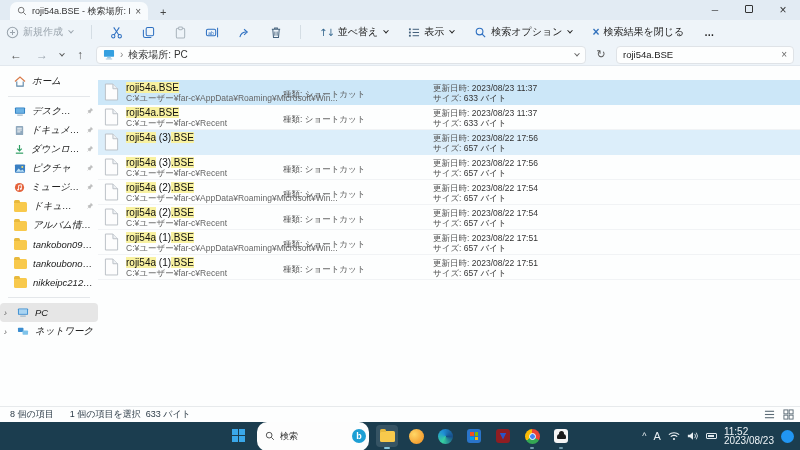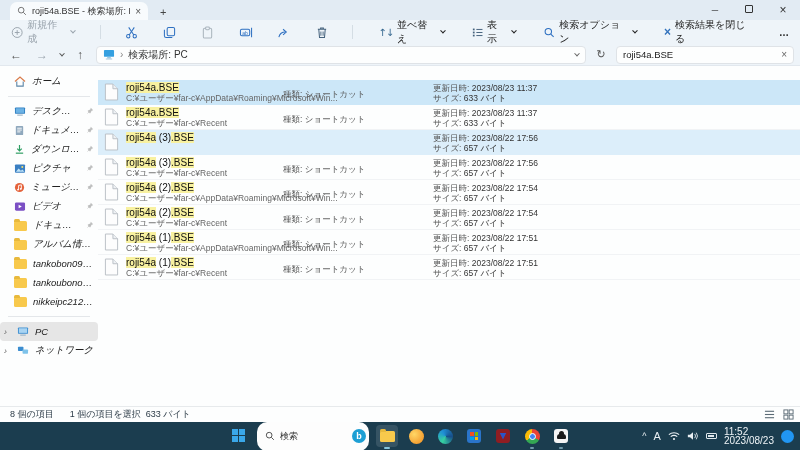--- a/index.html
+++ b/index.html
@@ -13,21 +13,21 @@
   .titlebar { height:20px; background:#e2ebf3; display:flex; align-items:flex-end; flex:none; position:relative; }
   .tab { height:18px; width:138px; background:#f8fbfd; border-radius:7px 7px 0 0; margin-left:10px;
          display:flex; align-items:center; gap:5px; padding:0 7px; font-size:9px; color:#333; }
   .tab-title { flex:1; white-space:nowrap; overflow:hidden; }
   .tab-close { color:#555; font-size:10px; cursor:default; }
   .newtab { margin-left:12px; margin-bottom:2px; color:#444; font-size:11px; }
   .wincontrols { position:absolute; right:0; top:0; height:20px; display:flex; align-items:center; }
   .wc { width:34px; text-align:center; color:#333; font-size:9px; line-height:20px; }
   .wc-max i { display:inline-block; width:8px; height:8px; border:1px solid #333; border-radius:1px; }
   
-  .toolbar { height:24px; background:#eef4f9; display:flex; align-items:center; gap:15px; padding:0 5px; flex:none; }
+  .toolbar { height:24px; background:#eef4f9; display:flex; align-items:center; gap:8px; padding:0 0; flex:none; }
   .tbtn { display:flex; align-items:center; gap:4px; padding:2px 6px; border-radius:4px; color:#222; font-size:10px; }
   .tbtn.disabled { color:#9aa4ad; }
   .ticon { display:flex; align-items:center; justify-content:center; width:24px; height:20px; border-radius:4px; }
   .sep { width:1px; height:14px; background:#d4dde4; margin:0 4px; }
   .chev { width:4px; height:4px; border-right:1px solid currentColor; border-bottom:1px solid currentColor;
           display:inline-block; transform:rotate(45deg) translate(-1px,-1px); margin-left:2px; }
   .sortglyph { font-family:"DejaVu Sans",sans-serif; font-size:10px; color:#35678f; letter-spacing:-1px; }
   .blue-x { color:#3272bd; font-size:12px; font-weight:bold; }
   
   .addressbar { height:22px; background:#eef4f9; border-bottom:1px solid #e2e8ee; display:flex; align-items:center; padding:0 6px; gap:6px; flex:none; }
@@ -305,33 +305,20 @@
           </svg>
         </span>
       <span class="lab">ミュージック</span>
       <span class="pin"><svg width="8" height="8" viewBox="0 0 10 10">
             <path d="M6 1 9 4 7 4.7 5.6 7.5 5 8 2 5l.5-.6L5.3 3z" fill="#8a8a8a"></path>
             <line x1="2" y1="8" x2="3.6" y2="6.4" stroke="#8a8a8a" stroke-width="1"></line>
           </svg></span>
     </div>
     <div class="sitem">
       <span class="ic">
-          <svg width="12" height="11" viewBox="0 0 13 12">
-            <rect x="1" y="1.5" width="11" height="9" rx="1.5" fill="#7b4fc4"></rect>
-            <path d="M5 4l3.5 2L5 8z" fill="#fff"></path>
-          </svg>
-        </span>
-      <span class="lab">ビデオ</span>
-      <span class="pin"><svg width="8" height="8" viewBox="0 0 10 10">
-            <path d="M6 1 9 4 7 4.7 5.6 7.5 5 8 2 5l.5-.6L5.3 3z" fill="#8a8a8a"></path>
-            <line x1="2" y1="8" x2="3.6" y2="6.4" stroke="#8a8a8a" stroke-width="1"></line>
-          </svg></span>
-    </div>
-    <div class="sitem">
-      <span class="ic">
           <span class="folder-ic"></span>
         </span>
       <span class="lab">ドキュメント</span>
       <span class="pin"><svg width="8" height="8" viewBox="0 0 10 10">
             <path d="M6 1 9 4 7 4.7 5.6 7.5 5 8 2 5l.5-.6L5.3 3z" fill="#8a8a8a"></path>
             <line x1="2" y1="8" x2="3.6" y2="6.4" stroke="#8a8a8a" stroke-width="1"></line>
           </svg></span>
     </div>
 
     <div class="sitem">

